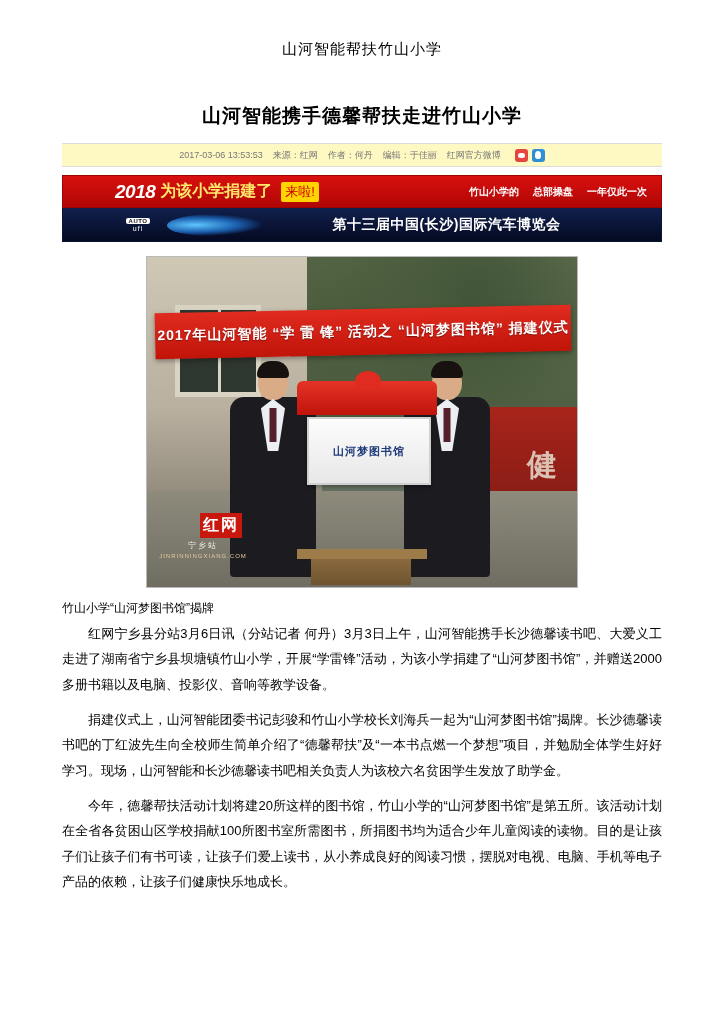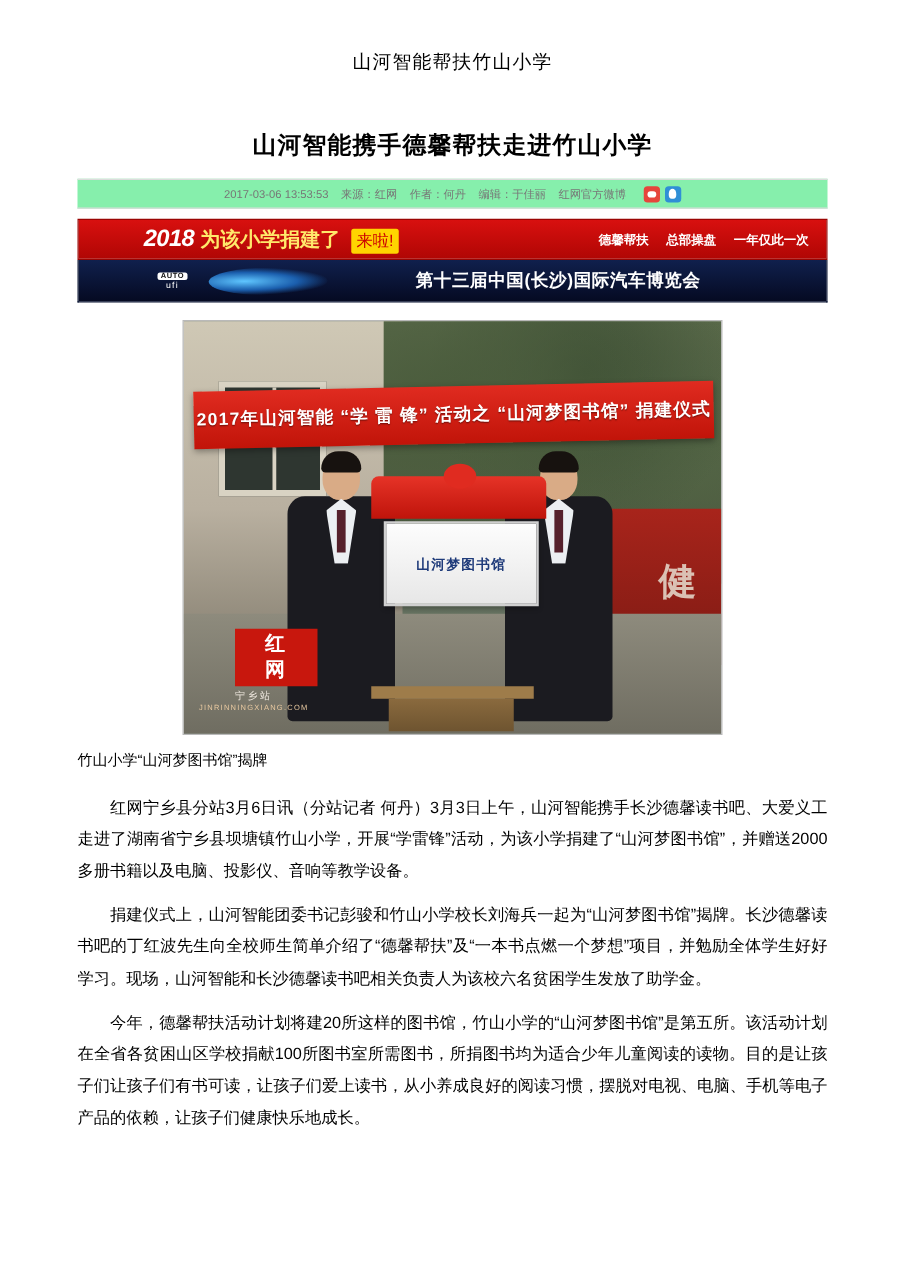--- a/index.html
+++ b/index.html
@@ -41,21 +41,21 @@
     font-size: 19px;
     font-weight: bold;
     color: #000;
     margin-top: 44px;
     letter-spacing: 1px;
   }
 
   
   .meta-bar {
     margin-top: 14px;
-    background: #86efac;
+    background: #fef9c3;
     border-top: 1px solid #dcdcdc;
     border-bottom: 1px solid #dcdcdc;
     height: 22px;
     display: flex;
     align-items: center;
     justify-content: center;
     gap: 10px;
     font-size: 9px;
     color: #777;
     padding: 0 6px;
@@ -101,21 +101,21 @@
     height: 33px;
     background: linear-gradient(180deg,#d8100f 0%, #b00604 100%);
     display: flex;
     align-items: center;
     overflow: hidden;
     border: 1px solid #9a0503;
     box-sizing: border-box;
   }
   .ad-top .ad-left {
     display: flex;
-    align-items: flex-end;
+    align-items: center;
     padding-left: 52px;
     gap: 5px;
   }
   .ad-year {
     font-size: 19px;
     font-weight: bold;
     color: #ffffff;
     font-style: italic;
     letter-spacing: -0.5px;
   }
@@ -378,21 +378,21 @@
     flex-direction: column;
     align-items: center;
     justify-content: center;
     gap: 2px;
   }
   .ph-watermark .wm-badge {
     background: #c8170d;
     color: #fff;
     font-size: 16px;
     font-weight: bold;
-    padding: 2px 24px;
+    padding: 2px 3px;
     letter-spacing: 2px;
     margin-left: 36px;
   }
   .ph-watermark .wm-sub {
     color: #f0e9e0;
     font-size: 8px;
     letter-spacing: 2px;
   }
   .ph-watermark .wm-en {
     color: #e8c9a0;
@@ -401,21 +401,21 @@
   }
 
   .photo-caption {
     font-size: 12px;
     color: #000;
     margin-top: 12px;
   }
 
   
   .body-text {
-    margin-top: 16px;
+    margin-top: 4px;
     font-size: 13px;
     line-height: 1.95;
     color: #000;
     text-align: justify;
   }
   .body-text p {
     margin: 0 0 10px 0;
     text-indent: 2em;
   }
 </style>
@@ -442,21 +442,21 @@
     </div>
 
     <div class="ads">
       <div class="ad-top">
         <div class="ad-left">
           <span class="ad-year">2018</span>
           <span class="ad-main">为该小学捐建了</span>
           <span class="ad-tag">来啦!</span>
         </div>
         <div class="ad-right">
-          <span>德馨帮扶</span>
+          <span>竹山小学的</span>
           <span>总部操盘</span>
           <span>一年仅此一次</span>
         </div>
       </div>
       <div class="ad-bottom">
         <div class="ad-logo">
           <span class="lg1">AUTO</span>
           <span class="lg2">ufi</span>
         </div>
         <div class="ad-swoosh"></div>

